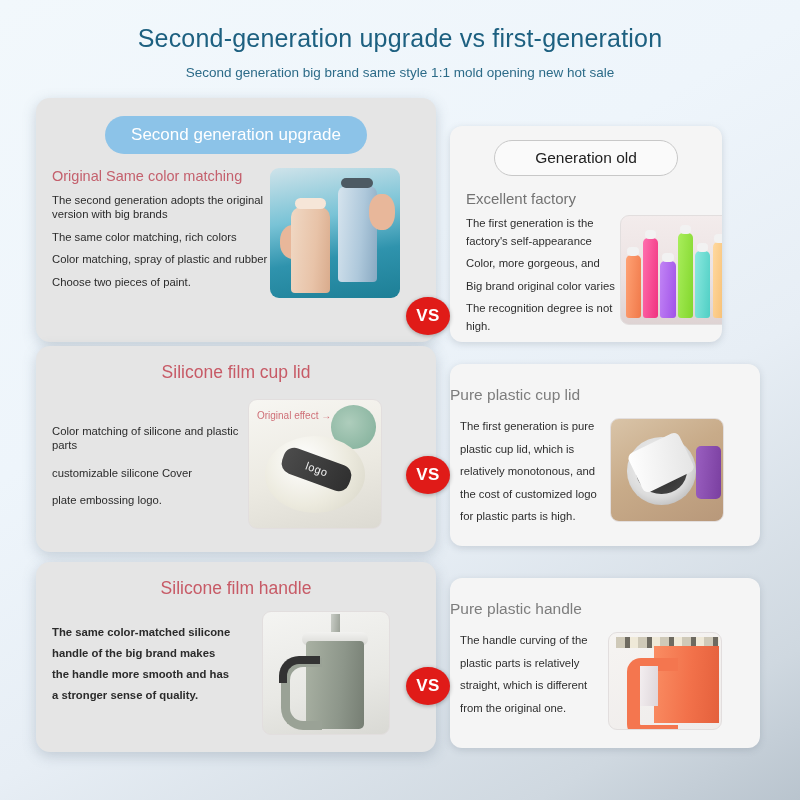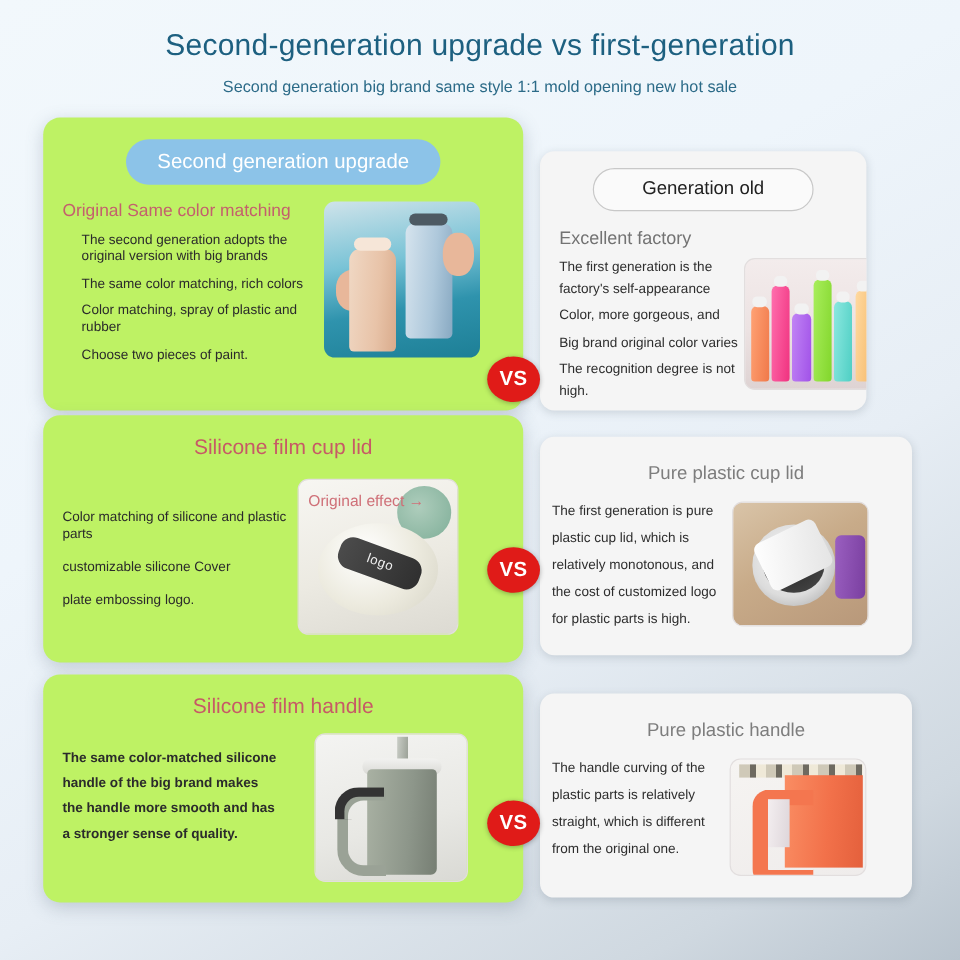--- a/index.html
+++ b/index.html
@@ -51,21 +51,21 @@
     position: absolute;
     background: #f5f5f5;
     border-radius: 12px;
     box-shadow: 0 2px 7px rgba(90,105,120,0.22);
     z-index: 1;
     overflow: hidden;
   }
   
   .card-new {
     position: absolute;
-    background: #bef264;
+    background: #e5e5e5;
     border-radius: 14px;
     box-shadow: 0 4px 14px rgba(80,100,120,0.26);
     z-index: 2;
     overflow: hidden;
   }
 
   .r1 .card-new { left: 36px;  top: 4px;   width: 400px; height: 244px; }
   .r1 .card-old { left: 450px; top: 32px;  width: 272px; height: 216px; }
   .r2 .card-new { left: 36px;  top: 0px;   width: 400px; height: 206px; }
   .r2 .card-old { left: 450px; top: 18px;  width: 310px; height: 182px; }
@@ -109,27 +109,26 @@
     padding-top: 16px;
   }
   .head-old {
     color: #737373;
     font-size: 15px;
     white-space: nowrap;
   }
   .head-old.gray {
     color: #7d7d7d;
     font-size: 15.5px;
-    text-align: center;
     padding-top: 22px;
   }
 
   
   .body-new { color: #2b2b2b; font-size: 11.3px; line-height: 1.22; }
-  .body-new p { margin: 0 0 9px 16px; }
+  .body-new p { margin: 0 0 9px 0; }
   .body-new.loose p { margin: 0 0 14px 0; }
   .body-old { color: #2e2e2e; font-size: 11.3px; line-height: 1.55; }
   .body-old p { margin: 0 0 5px 0; }
 
   
   .cols { display: flex; }
   .col-text { flex: 0 0 auto; }
   .col-img  { flex: 0 0 auto; }
 
   
@@ -220,21 +219,21 @@
   }
   .ph-lid .bar span {
     color:#f0f0f0; font-size:11px; transform: rotate(0deg); letter-spacing:0.5px;
   }
   .ph-lid .blob {
     position:absolute; right:4%; top:4%; width:34%; height:34%;
     background: radial-gradient(circle at 40% 40%, #aecdbc, #7fae98);
     border-radius: 50%;
   }
   .ph-lid .orig {
-    position:absolute; left:6%; top:8%; font-size:13px; color:#cf7078; white-space:nowrap;
+    position:absolute; left:6%; top:8%; font-size:10px; color:#cf7078; white-space:nowrap;
   }
 
   
   .ph-plid { background: linear-gradient(150deg,#d9c4a8 0%,#c8ab89 45%,#b8987a 100%); }
   .ph-plid .cup {
     position:absolute; left:14%; top:18%; width:62%; height:66%;
     background: radial-gradient(circle at 45% 42%, #fafafa 0%, #dcdcdc 58%, #9e9e9e 100%);
     border-radius: 50%;
   }
   .ph-plid .hole {

